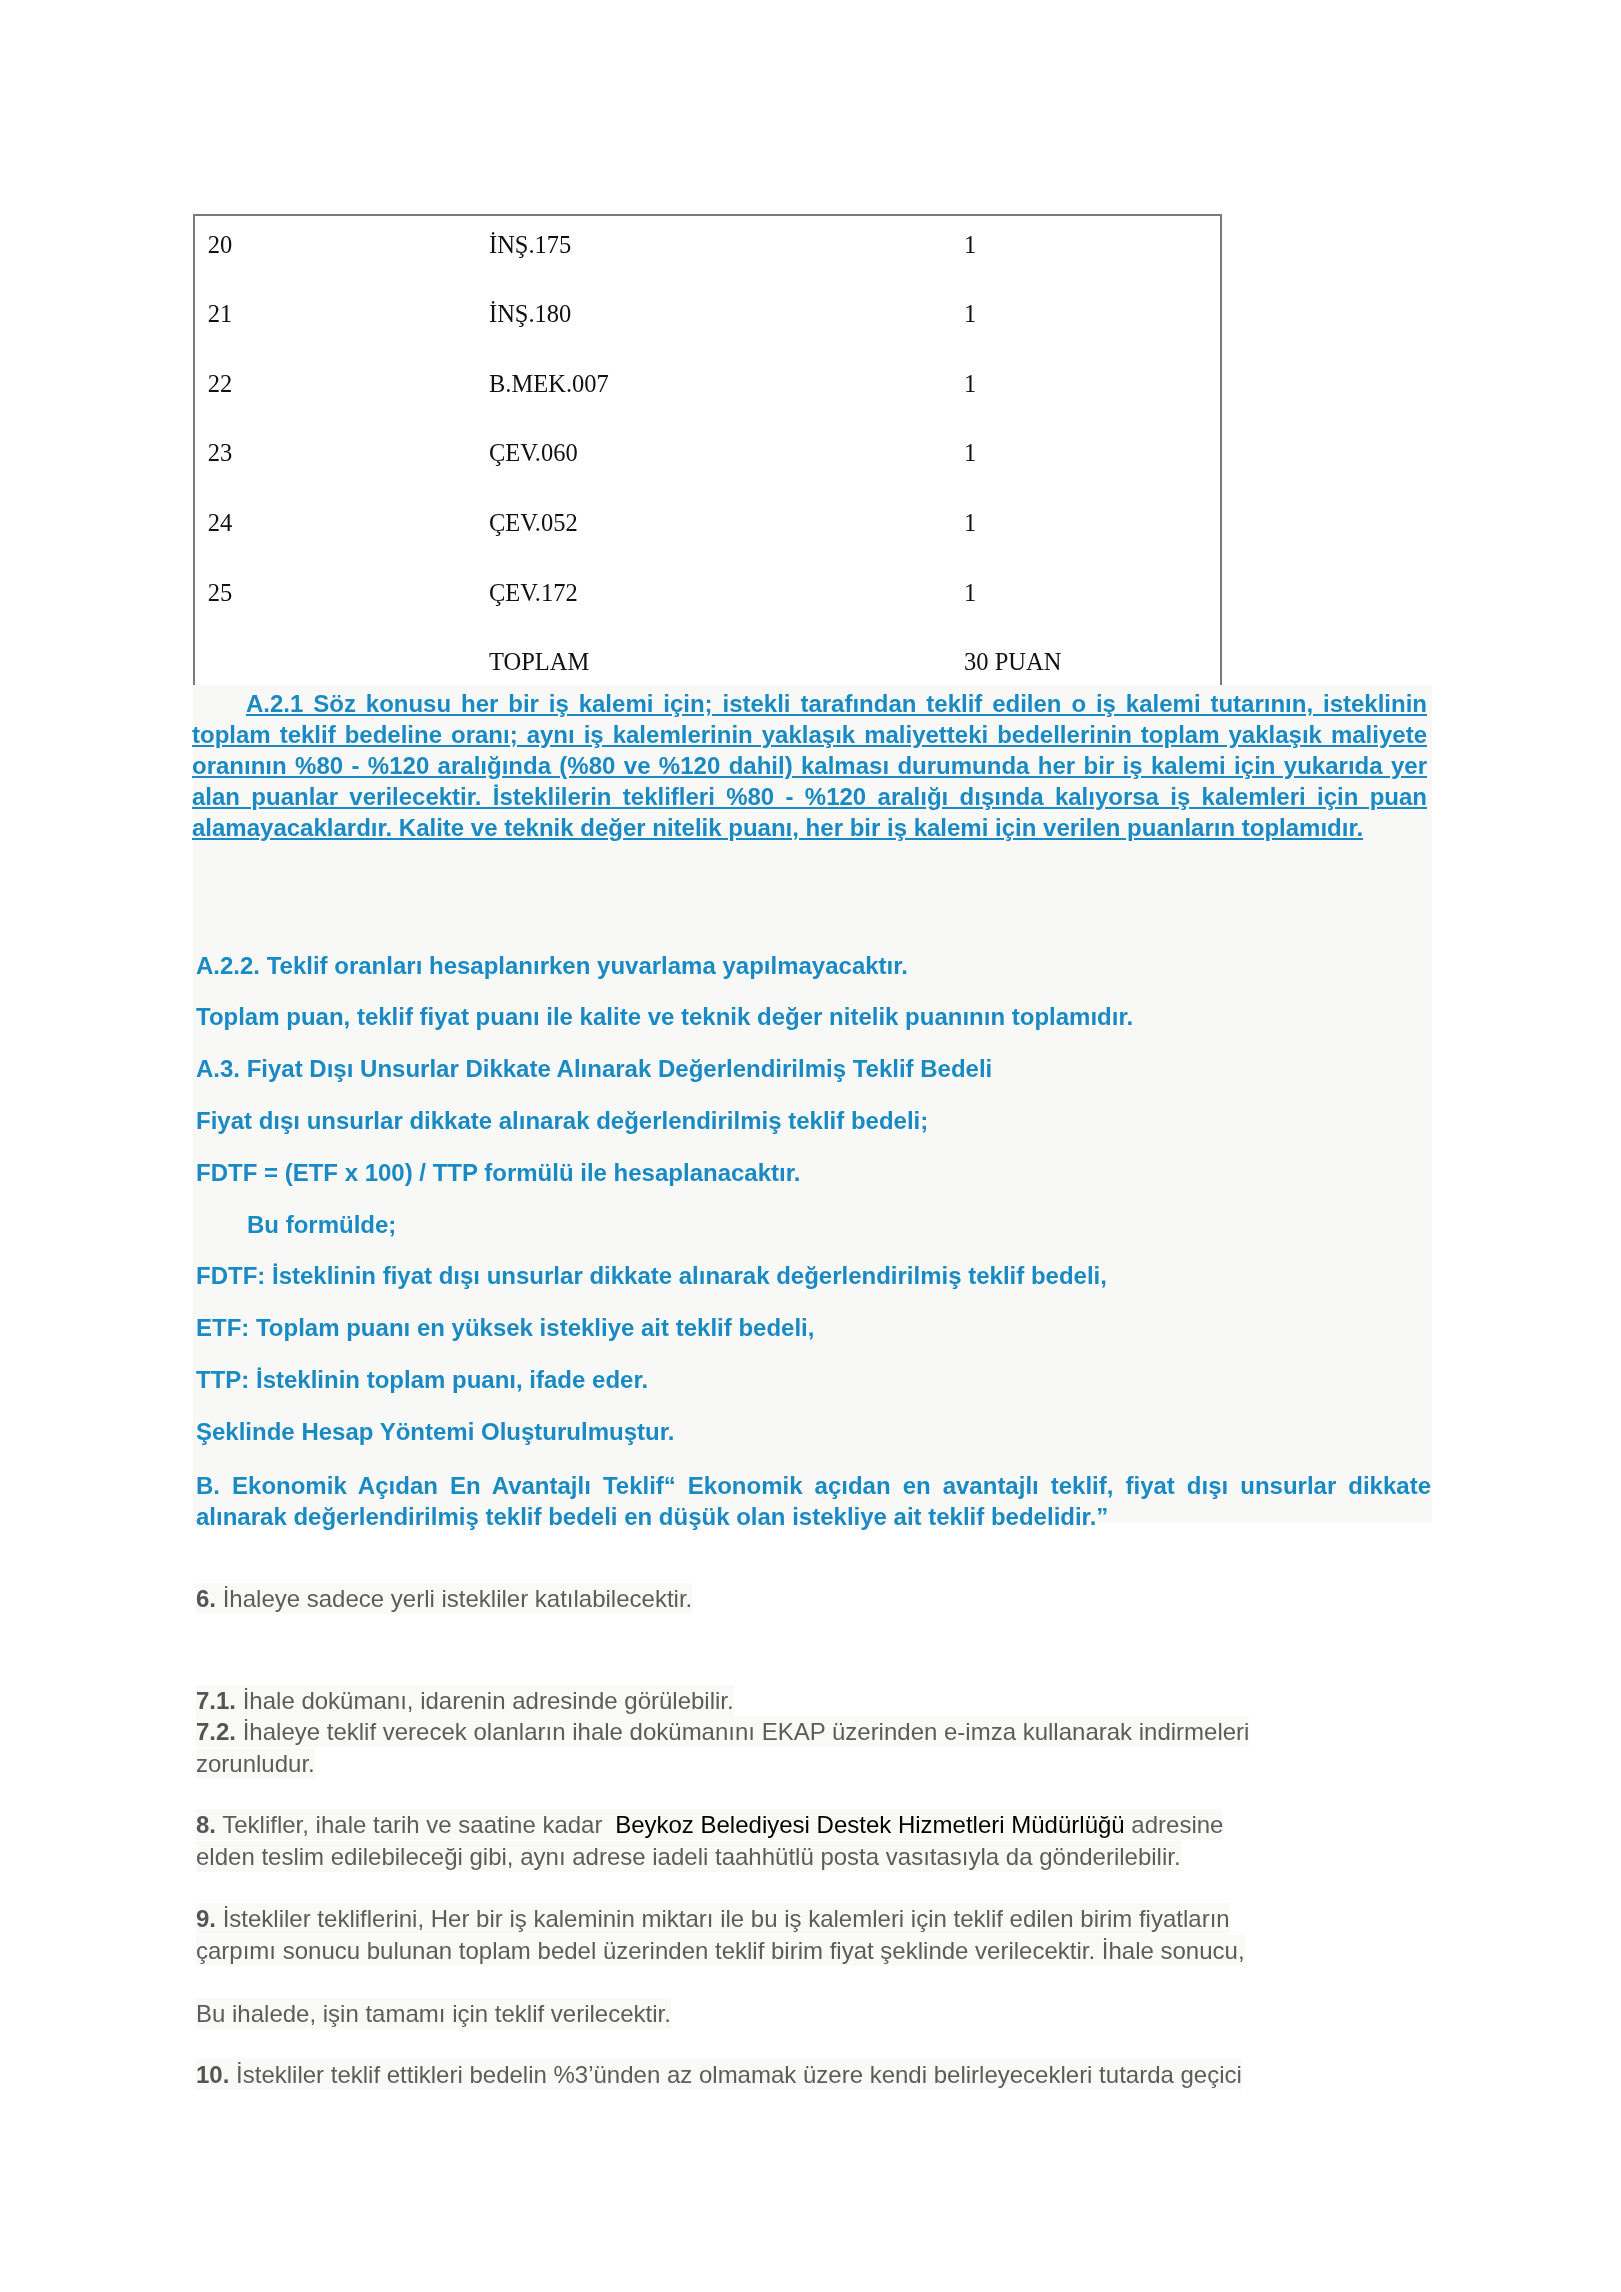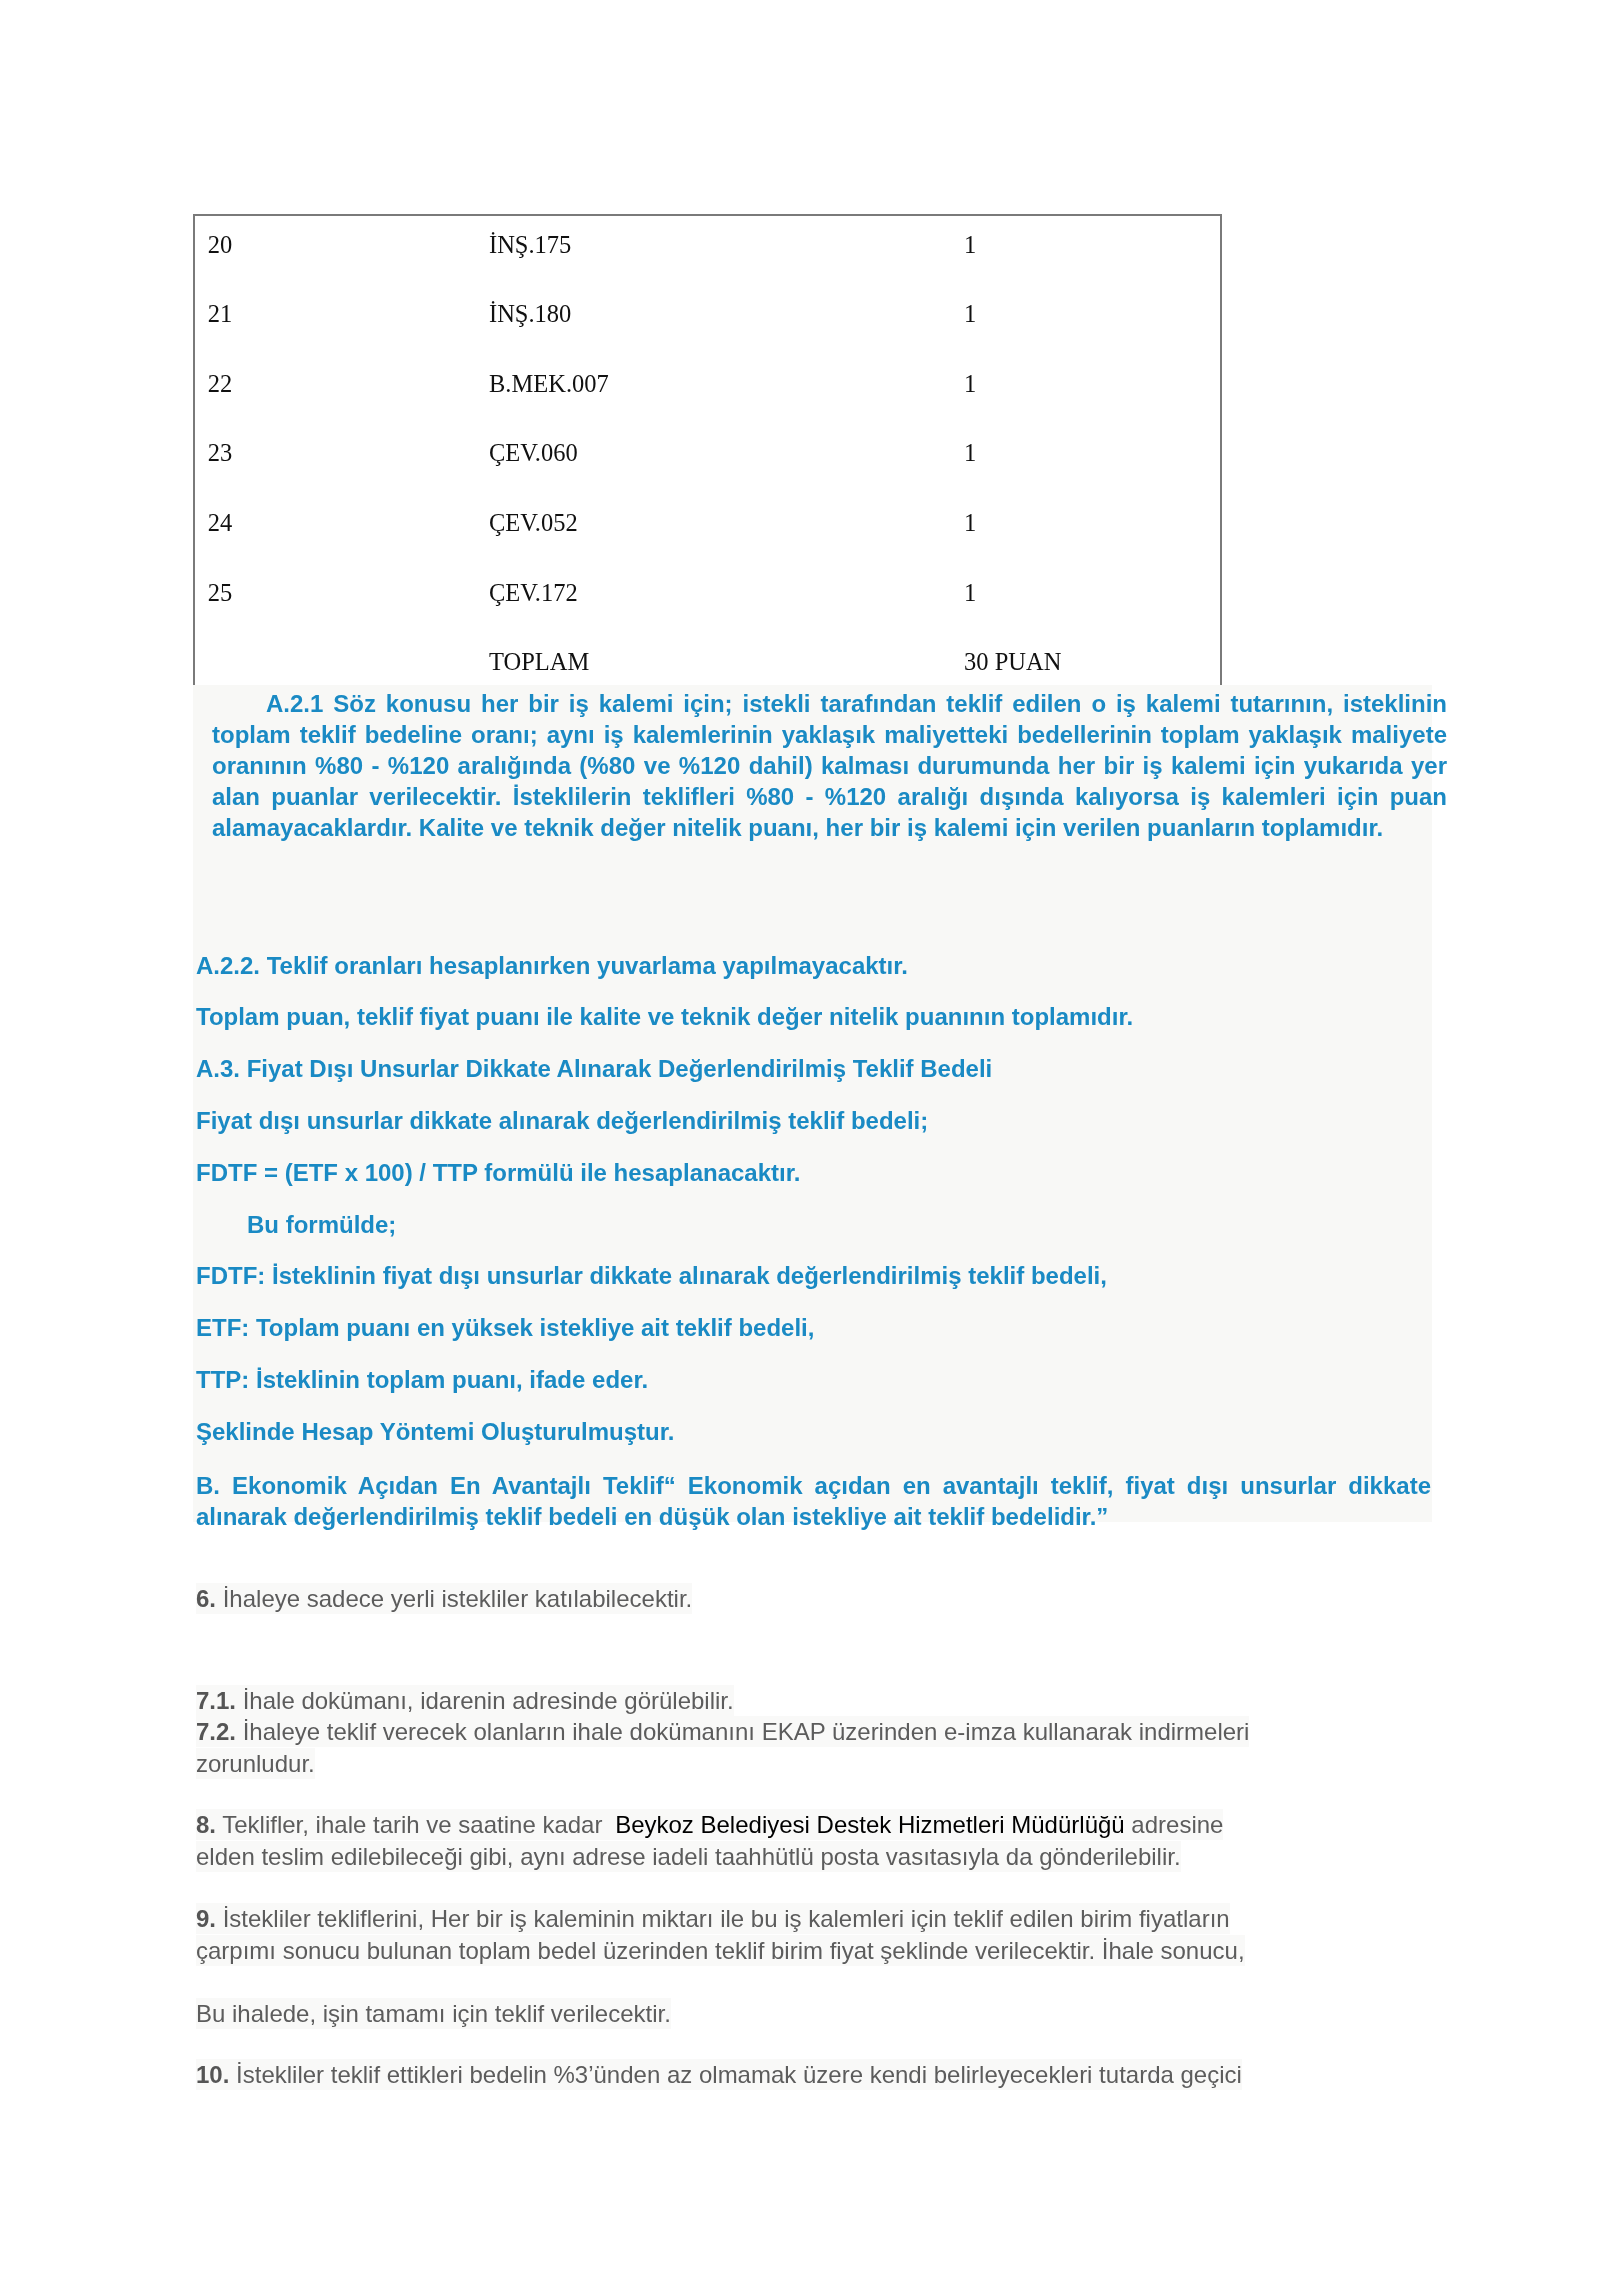--- a/index.html
+++ b/index.html
@@ -21,22 +21,22 @@
     
     .blue-box {
       position: absolute; left: 193px; top: 685px; width: 1239px; height: 837px;
       background: #f8f8f6;
     }
     .blue {
       font-family: "Liberation Sans", sans-serif; font-weight: bold; color: #1a8ac4;
       font-size: 24px;
     }
     .para-a21 {
-      position: absolute; left: 212px; top: 688px; width: 1235px;
-      line-height: 31px; text-align: justify; text-indent: 54px;
+      position: absolute; left: 192px; top: 688px; width: 1235px;
+      line-height: 31px; text-align: justify; text-indent: 54px; text-decoration: underline;
     }
     .bline { position: absolute; left: 196px; white-space: nowrap; line-height: 31px; text-align: center; }
     .indent { left: 247px; }
     .para-b {
       position: absolute; left: 196px; top: 1470px; width: 1235px;
       line-height: 31px; text-align: justify;
     }
 
     
     .gray {

